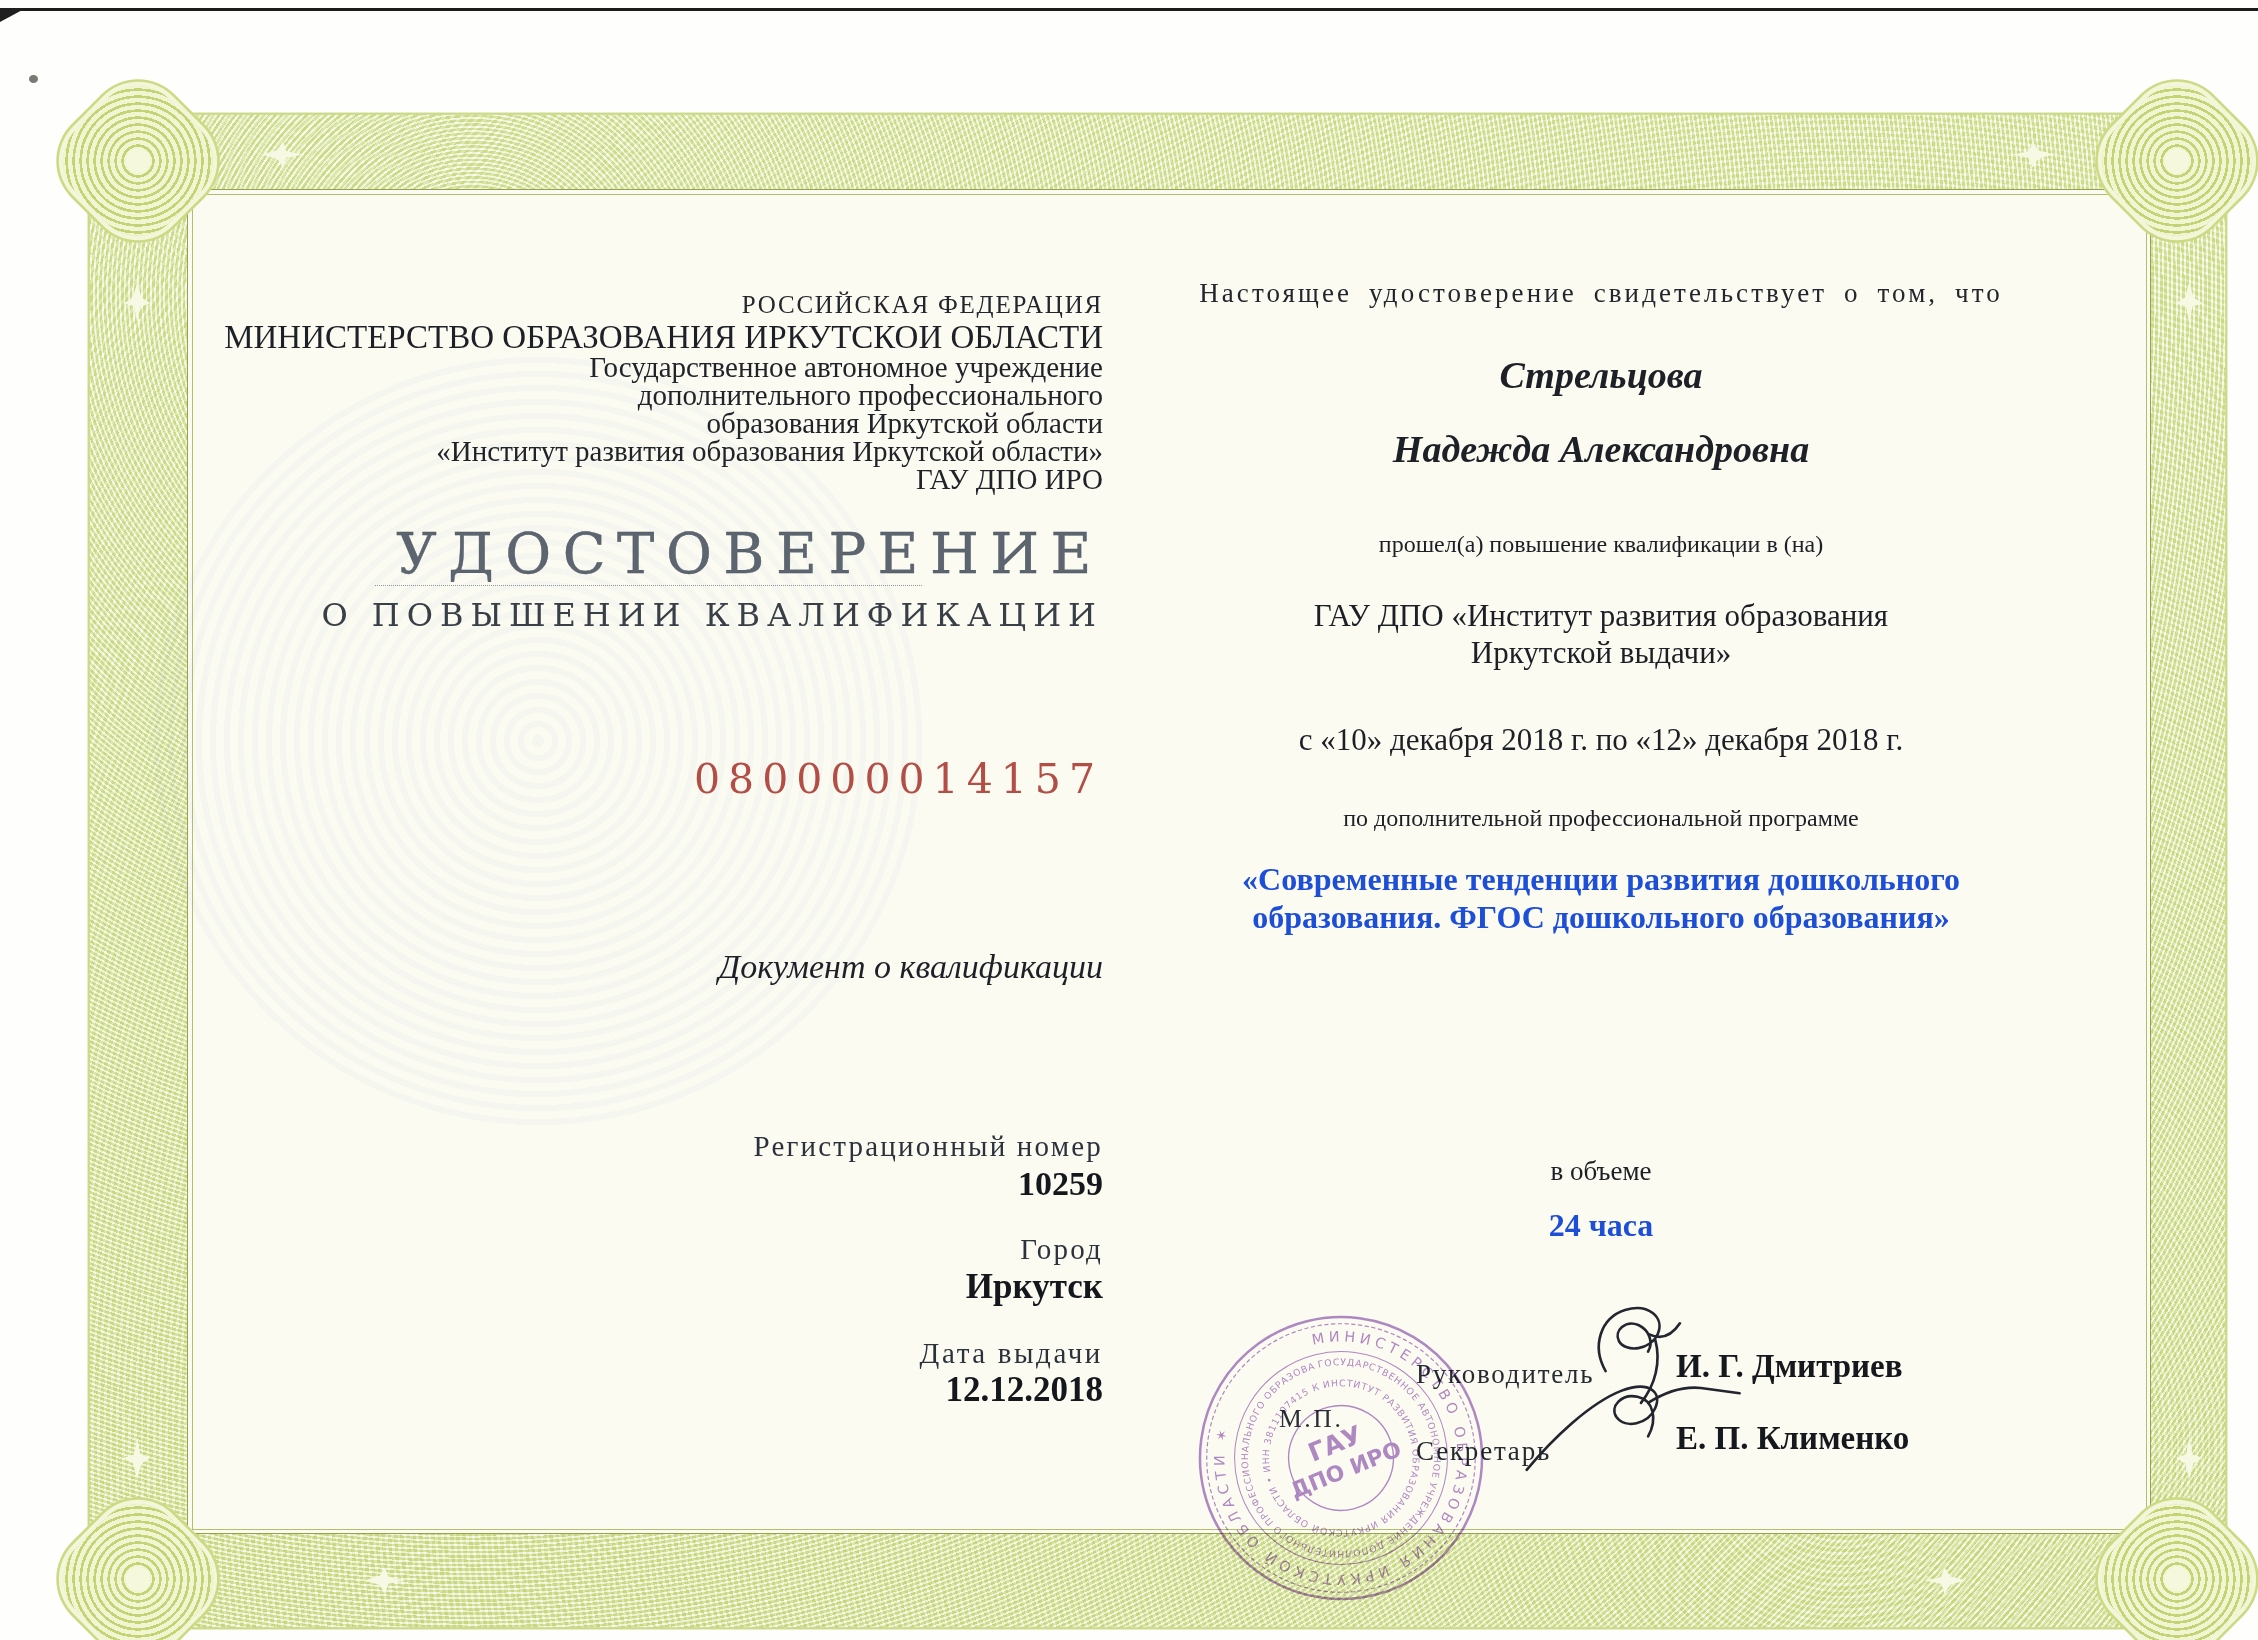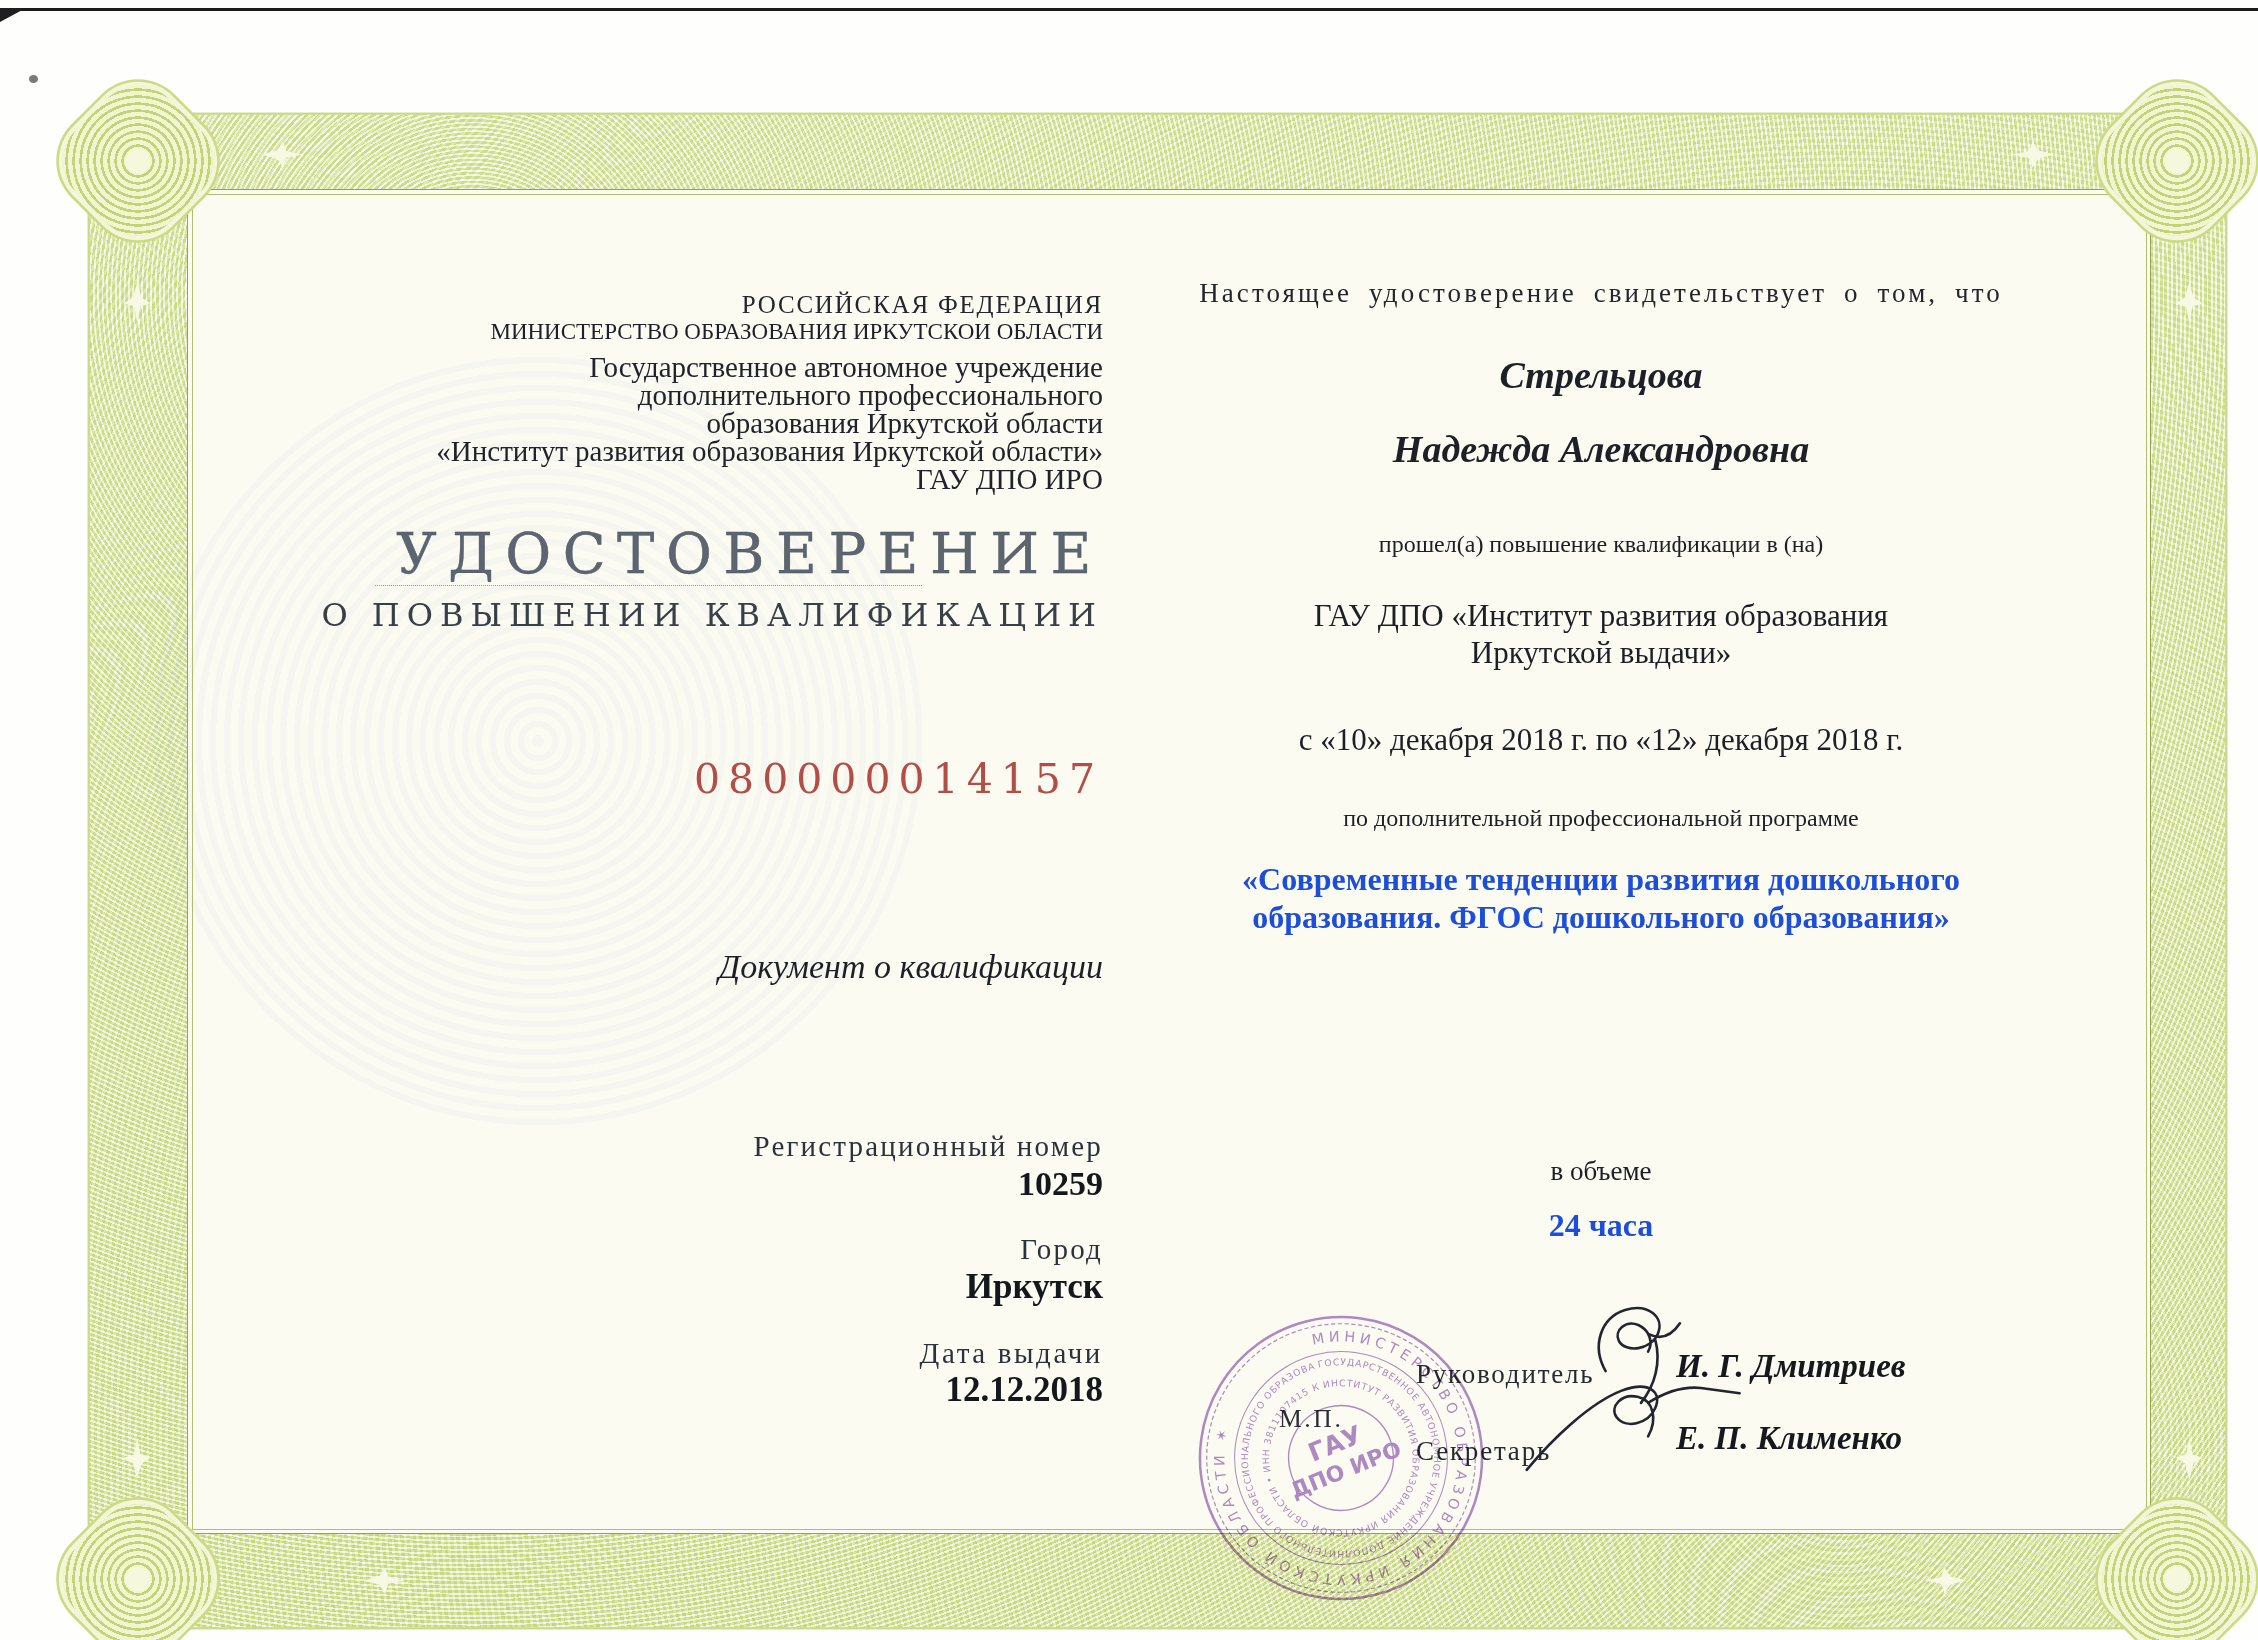--- a/index.html
+++ b/index.html
@@ -40,36 +40,36 @@
   .fleur{position:absolute;width:26.5px;height:41px;background:#f7f9e4;filter:drop-shadow(0 0 0.9px #a9b55f);
     clip-path:polygon(50% 0,66% 38%,100% 52%,62% 60%,50% 100%,38% 60%,0 52%,34% 38%);}
   .wm{position:absolute;left:150px;top:353px;width:776px;height:776px;border-radius:50%;
     background:repeating-radial-gradient(circle, rgba(135,160,195,.055) 0 6.2px, rgba(0,0,0,0) 6.2px 14px);}
 
   
   .abs{position:absolute;}
   .colL{left:194px;width:909px;text-align:right;}
   .colR{left:1107px;width:988px;text-align:center;}
   .country{font-size:25px;letter-spacing:1.8px;color:#23262c;}
-  .ministry{font-size:23px;color:#1d2026;}
+  .ministry{font-size:33px;color:#1d2026;}
   .orgblock{font-size:29px;line-height:28px;color:#202329;}
   .cert-title{font-family:"DejaVu Serif","Liberation Serif",serif;font-size:56px;letter-spacing:11.5px;color:var(--title-gray);-webkit-text-stroke:0.4px #4c545f;}
   .dotline{margin:0 auto;width:547px;border-top:1.8px dotted #90959c;}
   .cert-subtitle{font-family:"DejaVu Serif",serif;font-size:32px;letter-spacing:7px;color:#383f47;}
   .serial{font-family:"DejaVu Serif",serif;font-size:41px;font-weight:normal;letter-spacing:8px;color:var(--serial-red);opacity:.92;}
   .doctype{font-size:34px;font-style:italic;}
   .smalllabel{font-size:29px;letter-spacing:2.2px;color:#2c323b;}
   .bigvalue{font-size:35px;font-weight:bold;color:#14171c;}
   .intro{font-size:27px;letter-spacing:3.1px;word-spacing:7px;color:#23262c;}
   .fio{font-size:38px;font-weight:bold;font-style:italic;}
   .body34{font-size:24px;color:#1c1f25;}
   .body35{font-size:31px;color:#1c1f25;}
   .progbold{font-size:32px;font-weight:bold;color:#1d4ed8;}
   .siglabel{font-size:27px;letter-spacing:1.8px;color:#262b32;}
-  .signame{font-size:33px;font-weight:bold;font-style:italic;color:#15181d;}
+  .signame{font-size:33px;font-weight:bold;color:#15181d;}
   .mp{font-size:25.6px;letter-spacing:2.6px;color:#2a2f37;}
 
   .stamp{position:absolute;left:1189px;top:1306px;width:304px;height:304px;transform:rotate(-14deg);
     opacity:.8;mix-blend-mode:multiply;}
   .sig-svg{position:absolute;}
 </style>
 </head>
 <body>
 
 <div class="cert">

